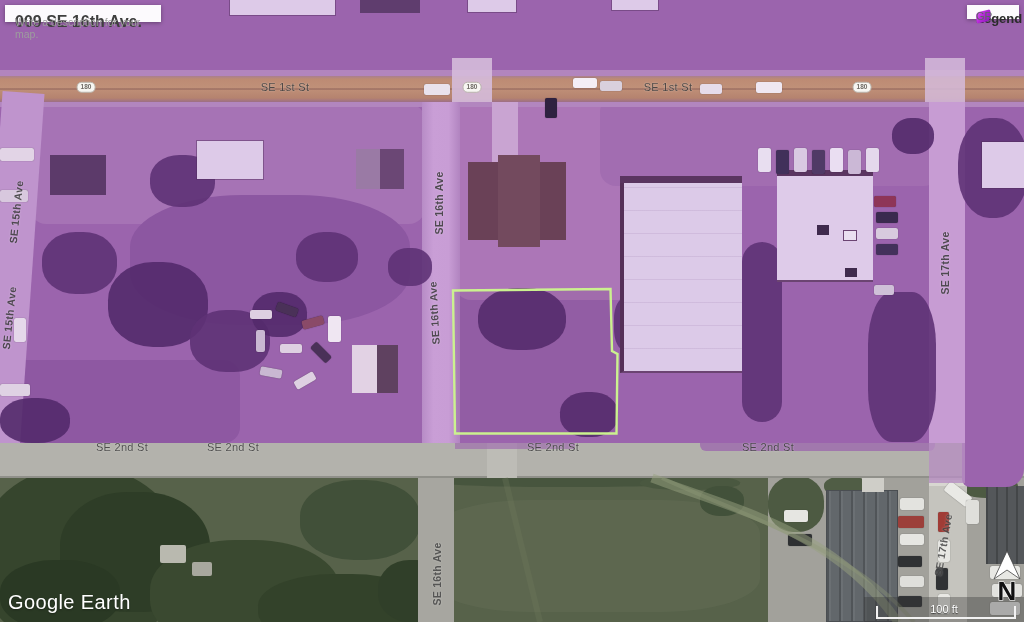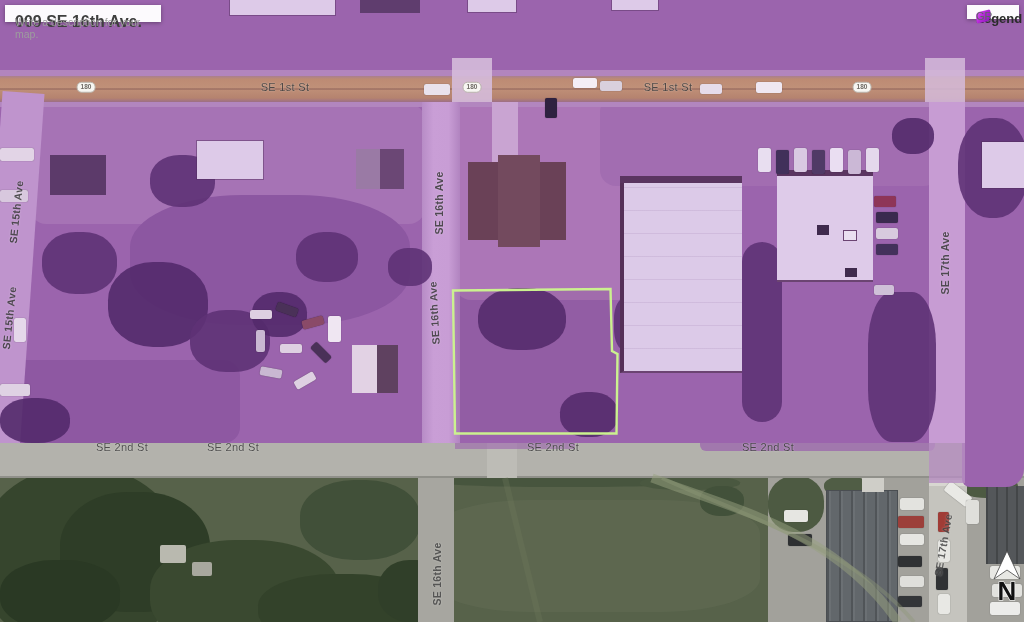--- a/index.html
+++ b/index.html
@@ -273,21 +273,26 @@
   </div>
 
   <div class="legend-card">
     <span class="lt">Legend</span>
     <div class="legend-row">
       <span class="legend-swatch"></span>
       <span class="legend-label">GR</span>
     </div>
   </div>
 
-
+  <div class="ge-logo">Google Earth</div>
+
+  <div class="scalebar">
+    <div class="bracket"></div>
+    <div class="sl">100 ft</div>
+  </div>
 
   <div class="compass">
     <svg width="34" height="54" viewBox="0 0 34 54" style="left:0;top:0;">
       <polygon points="17,1 30,29 17,20 4,29" fill="#ffffff" stroke="#444" stroke-width="0.8"></polygon>
       <text x="17" y="50" text-anchor="middle" font-family="Liberation Sans, sans-serif" font-size="26" font-weight="bold" fill="#111" stroke="#ffffff" stroke-width="1.2" paint-order="stroke">N</text>
     </svg>
   </div>
 
 </div>
 

